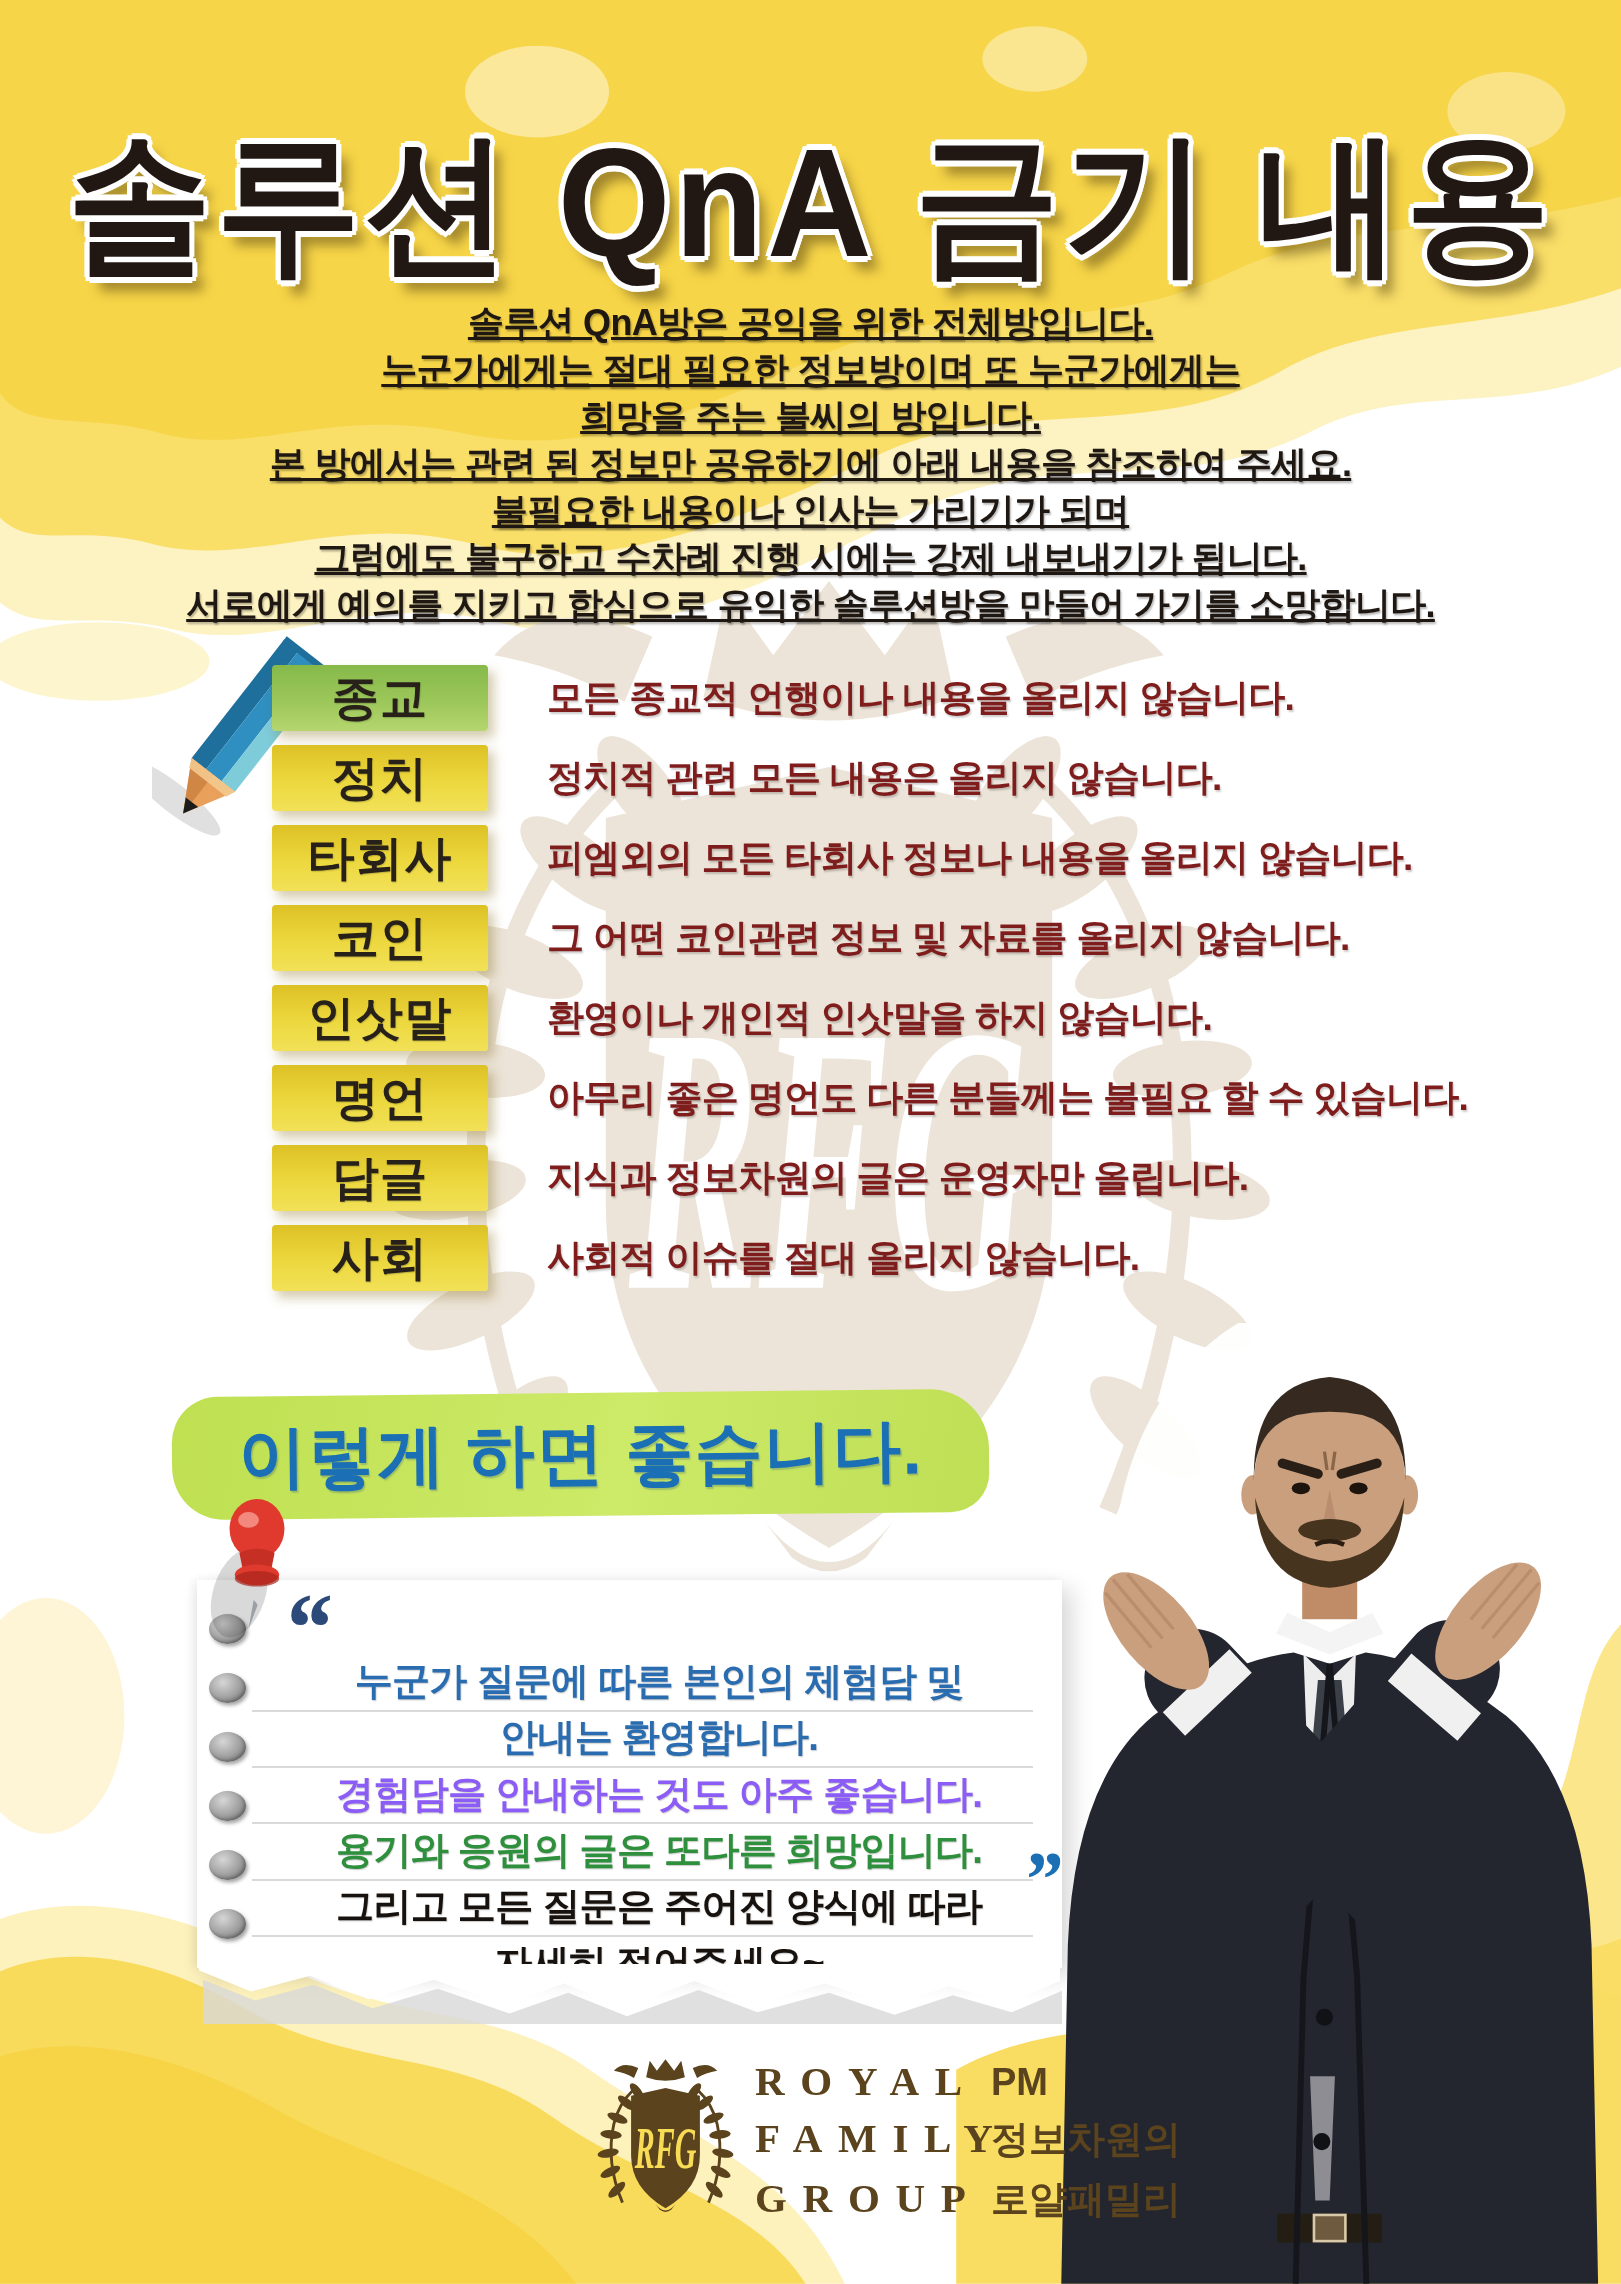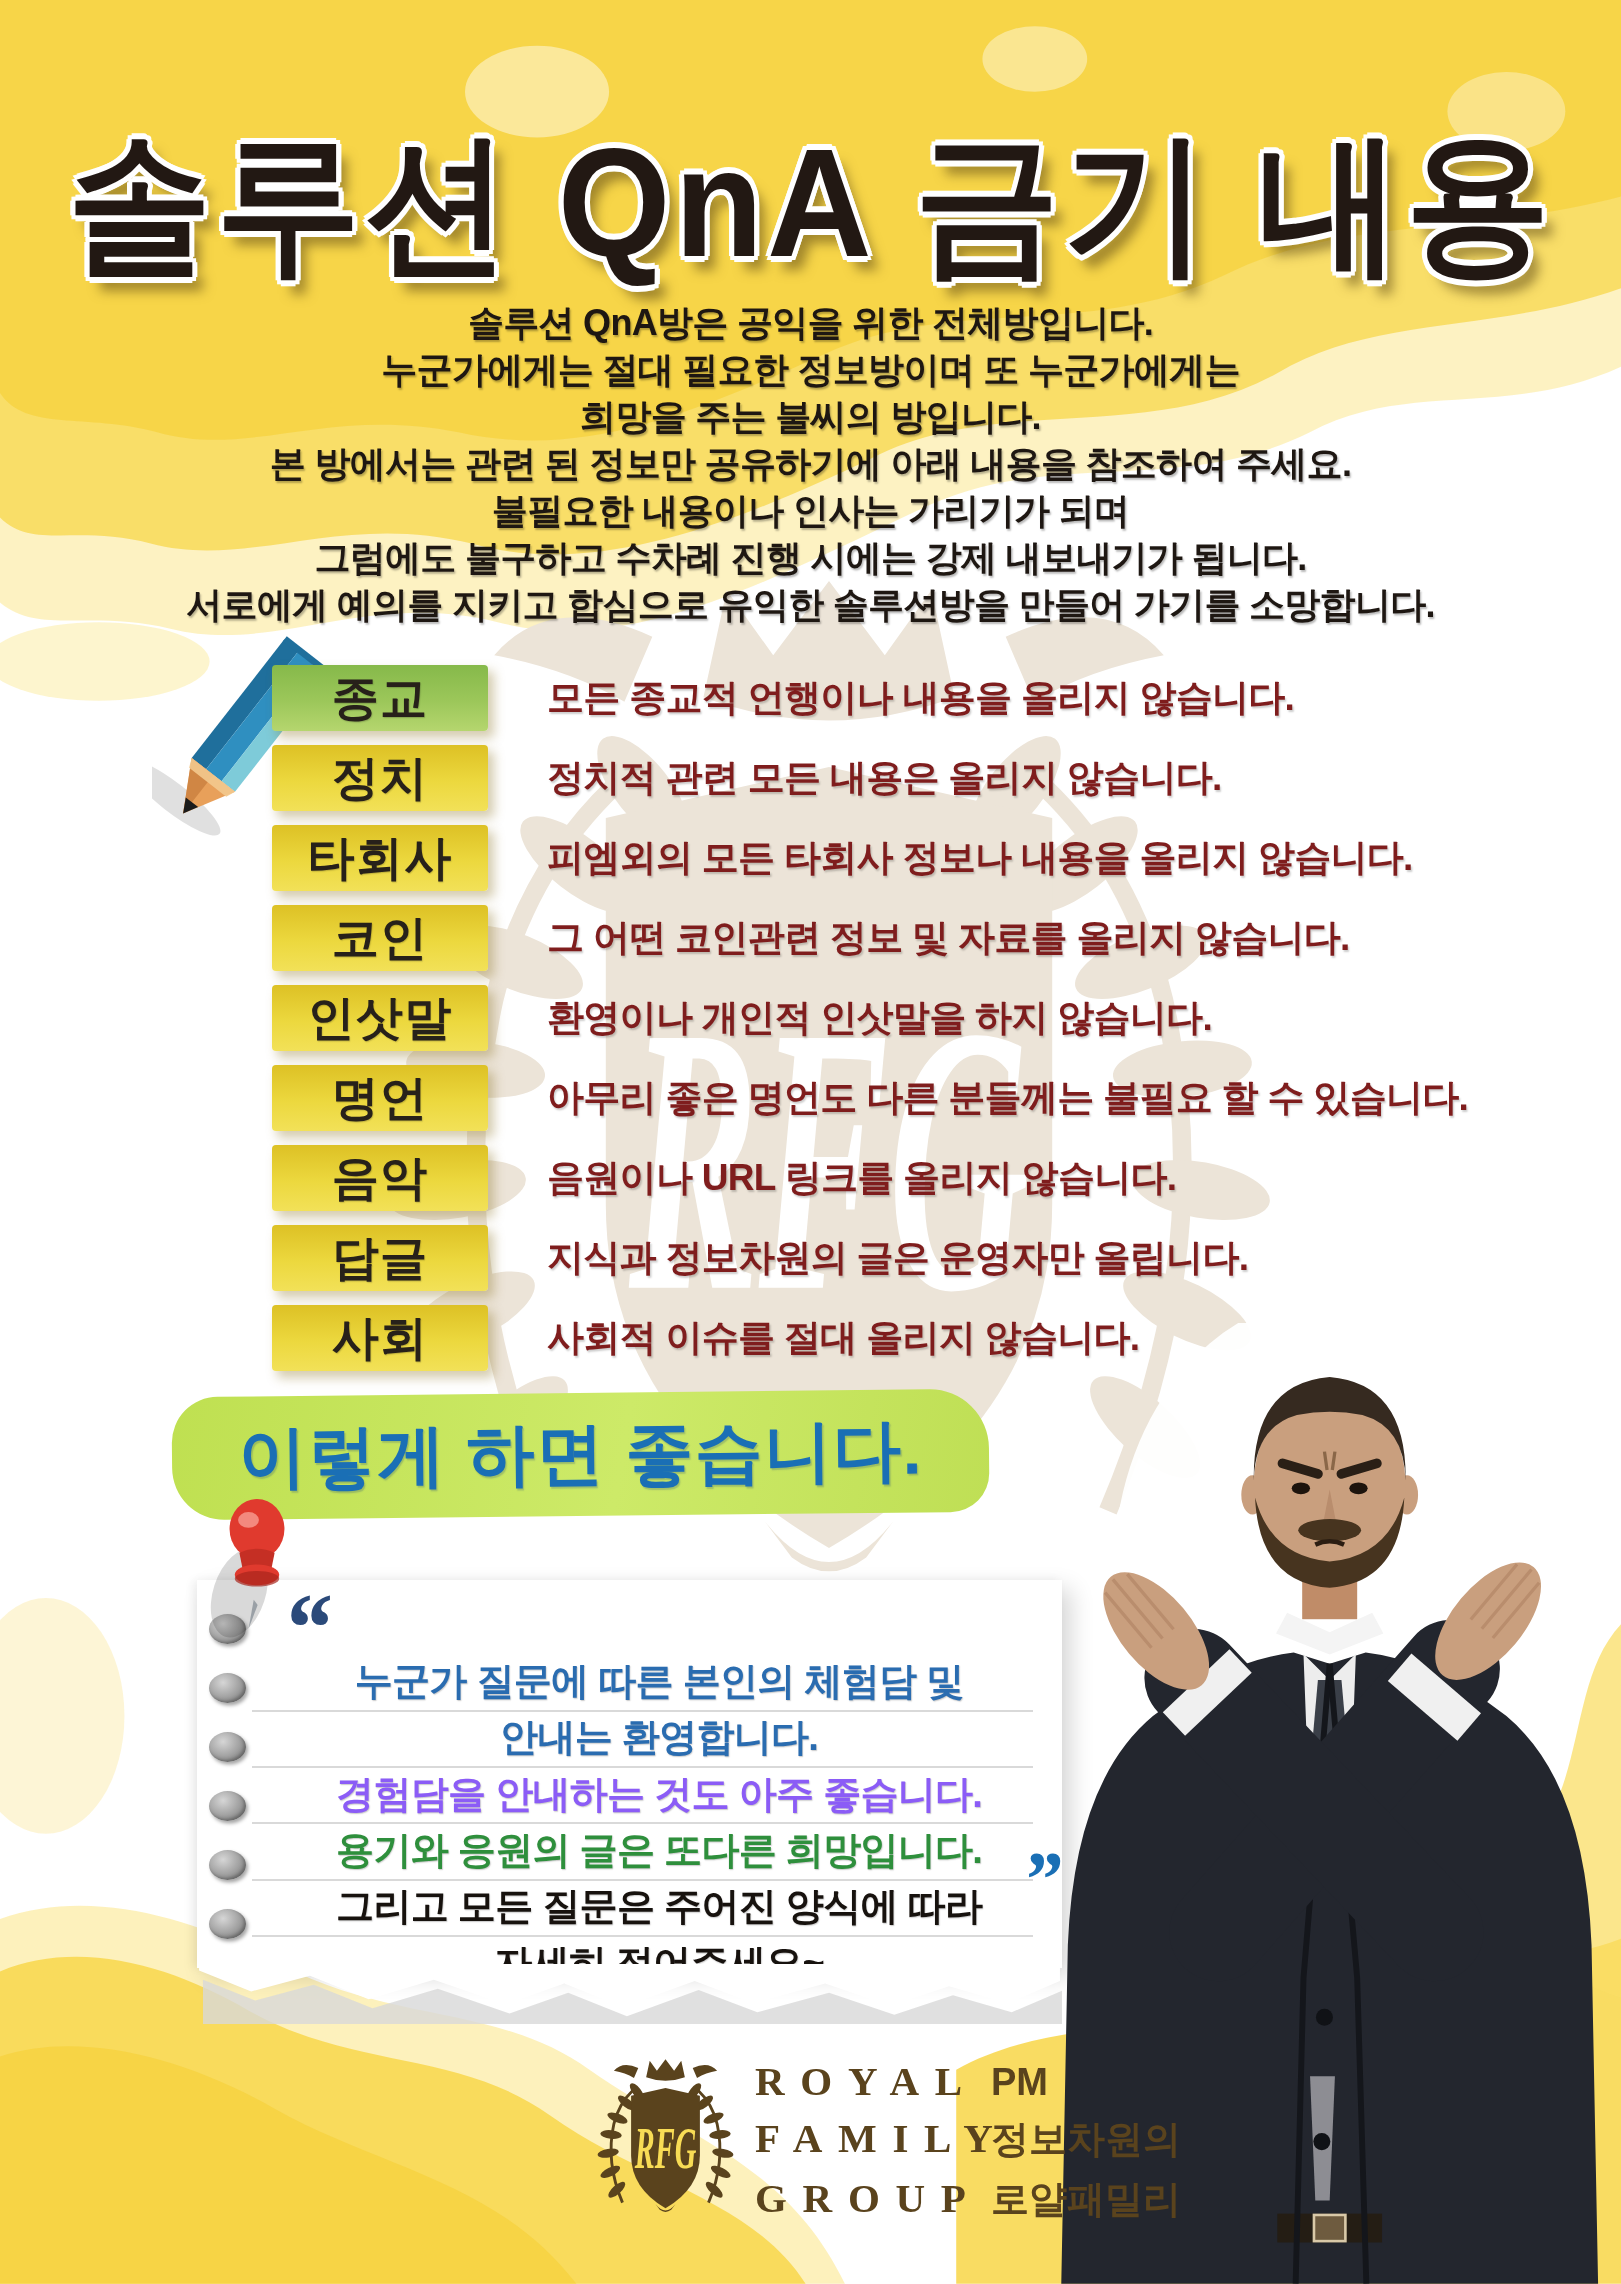--- a/index.html
+++ b/index.html
@@ -13,21 +13,21 @@
          font-size:145px;font-weight:900;letter-spacing:3.9px;color:#221813;line-height:164px;
          transform:scaleY(1.06);
          text-shadow:
            -5.2px 0 0 #fff, 5.2px 0 0 #fff, 0 -5.2px 0 #fff, 0 5.2px 0 #fff,
            -3.9px -3.9px 0 #fff, 3.9px -3.9px 0 #fff, -3.9px 3.9px 0 #fff, 3.9px 3.9px 0 #fff,
            10.5px 13px 11.8px rgba(90,70,20,.55);}
 
   
   .intro{position:absolute;top:299px;left:0;width:100%;text-align:center;}
   .intro p{margin:0;font-size:36px;font-weight:700;line-height:47px;color:#1e1712;
-           text-shadow:1.3px 2px 2px rgba(0,0,0,.28);letter-spacing:-0.7px;}
+           text-shadow:1.3px 2px 2px rgba(0,0,0,.28);letter-spacing:-0.7px;text-decoration:underline;}
 
   
   .rules{position:absolute;top:658px;left:0;width:100%;}
   .rule-row{display:flex;align-items:center;height:80px;gap:38px;}
   .rule-label{width:216px;height:66px;margin-left:272px;flex:none;
               display:flex;align-items:center;justify-content:center;
               font-size:47px;font-weight:800;color:#27211a;letter-spacing:1.3px;
               border-radius:3.9px;box-shadow:5.2px 6.6px 10.5px rgba(135,110,25,.35);
               text-shadow:0.7px 1.3px 1.3px rgba(0,0,0,.2);}
   .rule-row.v-yellow .rule-label{background:linear-gradient(180deg,#ddc125 0%,#ecd83e 55%,#f2e158 100%);}
@@ -167,24 +167,20 @@
       <div class="rule-label">코인</div>
       <div class="rule-desc">그 어떤 코인관련 정보 및 자료를 올리지 않습니다.</div>
     </div>
       <div class="rule-row v-yellow">
       <div class="rule-label">인삿말</div>
       <div class="rule-desc">환영이나 개인적 인삿말을 하지 않습니다.</div>
     </div>
       <div class="rule-row v-yellow">
       <div class="rule-label">명언</div>
       <div class="rule-desc">아무리 좋은 명언도 다른 분들께는 불필요 할 수 있습니다.</div>
-    </div>
-      <div class="rule-row v-yellow">
-      <div class="rule-label">음악</div>
-      <div class="rule-desc">음원이나 URL 링크를 올리지 않습니다.</div>
     </div>
       <div class="rule-row v-yellow">
       <div class="rule-label">답글</div>
       <div class="rule-desc">지식과 정보차원의 글은 운영자만 올립니다.</div>
     </div>
       <div class="rule-row v-yellow">
       <div class="rule-label">사회</div>
       <div class="rule-desc">사회적 이슈를 절대 올리지 않습니다.</div>
     </div>
     </div>

